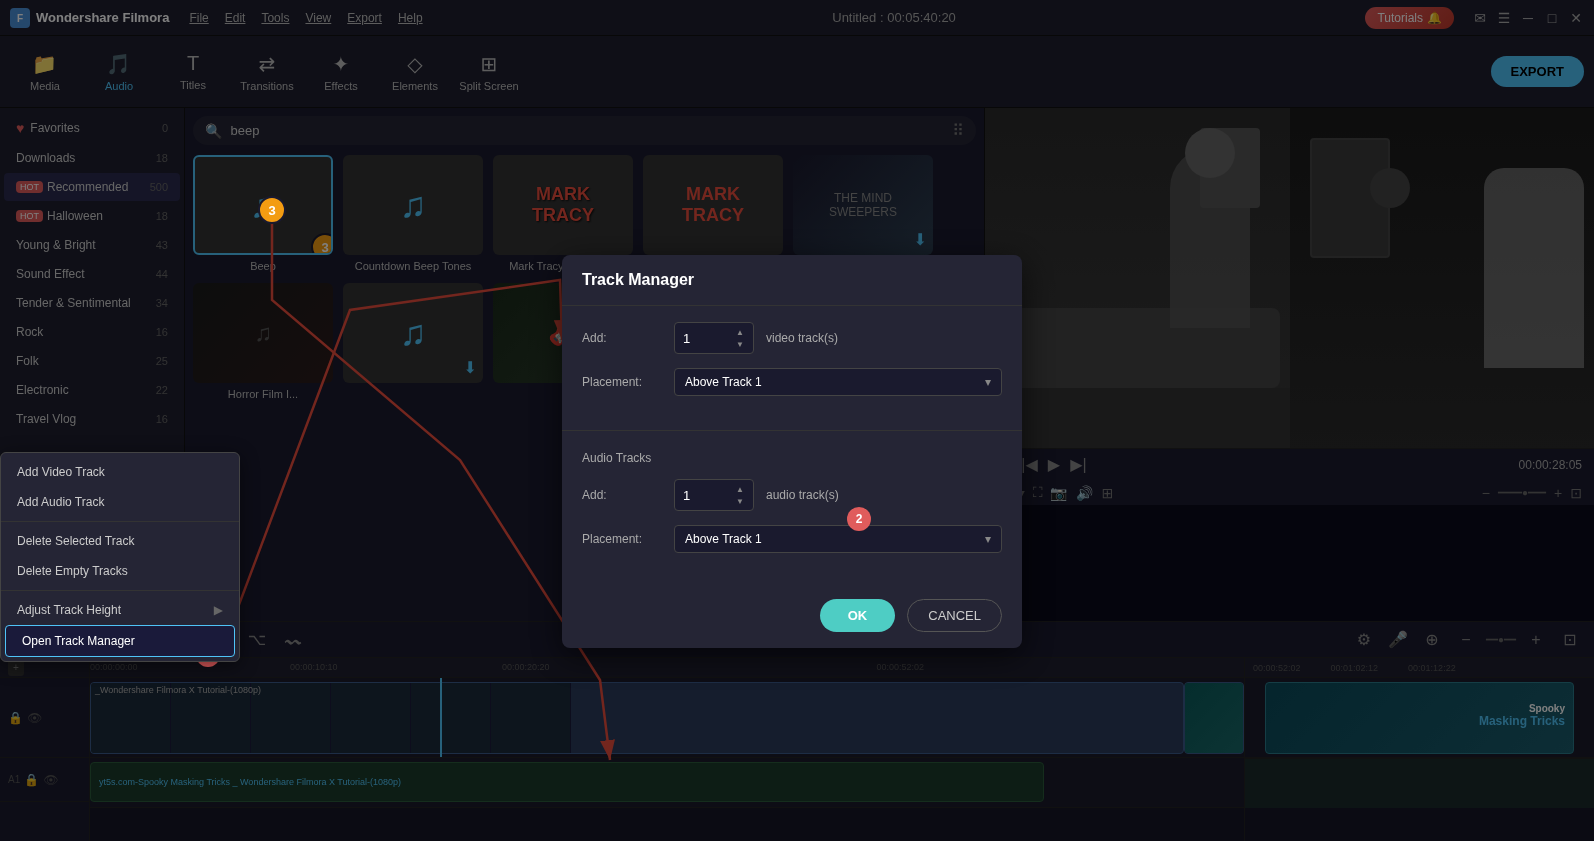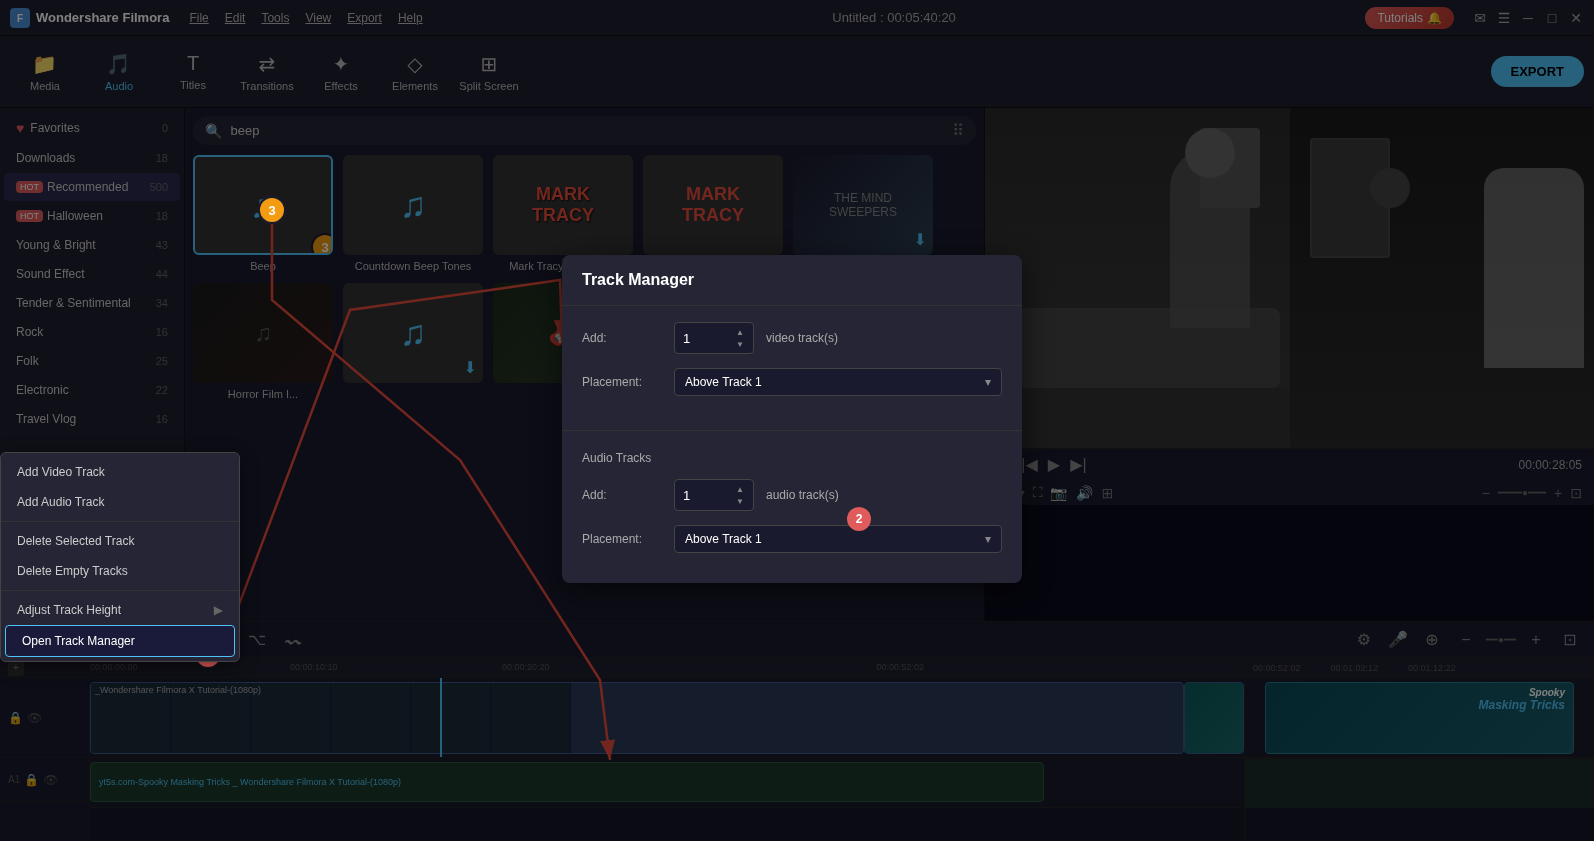--- a/index.html
+++ b/index.html
@@ -460,21 +460,21 @@
 
     <div style="width:350px;background:#161626;border-left:1px solid #222;">
       <div style="height:20px;background:#1e1e2e;border-bottom:1px solid #222;display:flex;align-items:center;gap:30px;padding:0 8px;font-size:9px;color:#555;">
         <span>00:00:52:02</span>
         <span>00:01:02:12</span>
         <span>00:01:12:22</span>
       </div>
       <div class="track-lane">
 
         <div style="position:absolute;left:20px;right:20px;top:4px;height:72px;background:linear-gradient(135deg,#0a4a5a,#1a5a6a);border:1px solid #2a7a8a;border-radius:4px;display:flex;align-items:center;padding:4px 8px;">
-          <div style="text-align:right;position:absolute;right:8px;top:4px;font-style:italic;">
+          <div style="text-align:right;position:absolute;right:8px;top:20px;">
             <div style="font-size:10px;color:#fff;font-weight:bold;">Spooky</div>
             <div style="font-size:12px;color:#4fc3f7;font-weight:bold;">Masking Tricks</div>
           </div>
         </div>
       </div>
       <div style="height:50px;background:#1a2a2a;border-top:1px solid #222;"></div>
     </div>
   </div>
 </div>
 
@@ -542,20 +542,24 @@
       <span class="text-label">audio track(s)</span>
     </div>
     <div class="modal-row">
       <label>Placement:</label>
       <div class="dropdown-select">
         <span>Above Track 1</span>
         <span class="dd-arrow">▾</span>
       </div>
     </div>
   </div>
+  <div class="modal-footer">
+    <button class="btn-ok">OK</button>
+    <button class="btn-cancel">CANCEL</button>
+  </div>
 </div>
 
 <div class="step-badge" style="position:fixed;left:196px;top:643px;z-index:701;width:24px;height:24px;background:#e05c5c;border-radius:50%;display:flex;align-items:center;justify-content:center;color:#fff;font-weight:bold;font-size:12px;">1</div>
 
 <div class="step-badge" style="position:fixed;left:847px;top:507px;z-index:701;width:24px;height:24px;background:#e05c5c;border-radius:50%;display:flex;align-items:center;justify-content:center;color:#fff;font-weight:bold;font-size:12px;">2</div>
 
 <div class="step-badge" style="position:fixed;left:258px;top:196px;z-index:701;width:28px;height:28px;background:#f39c12;border-radius:50%;display:flex;align-items:center;justify-content:center;color:#fff;font-weight:bold;font-size:13px;border:2px solid #1a1a2e;">3</div>
 
 <svg id="arrow-svg">
   <defs>

